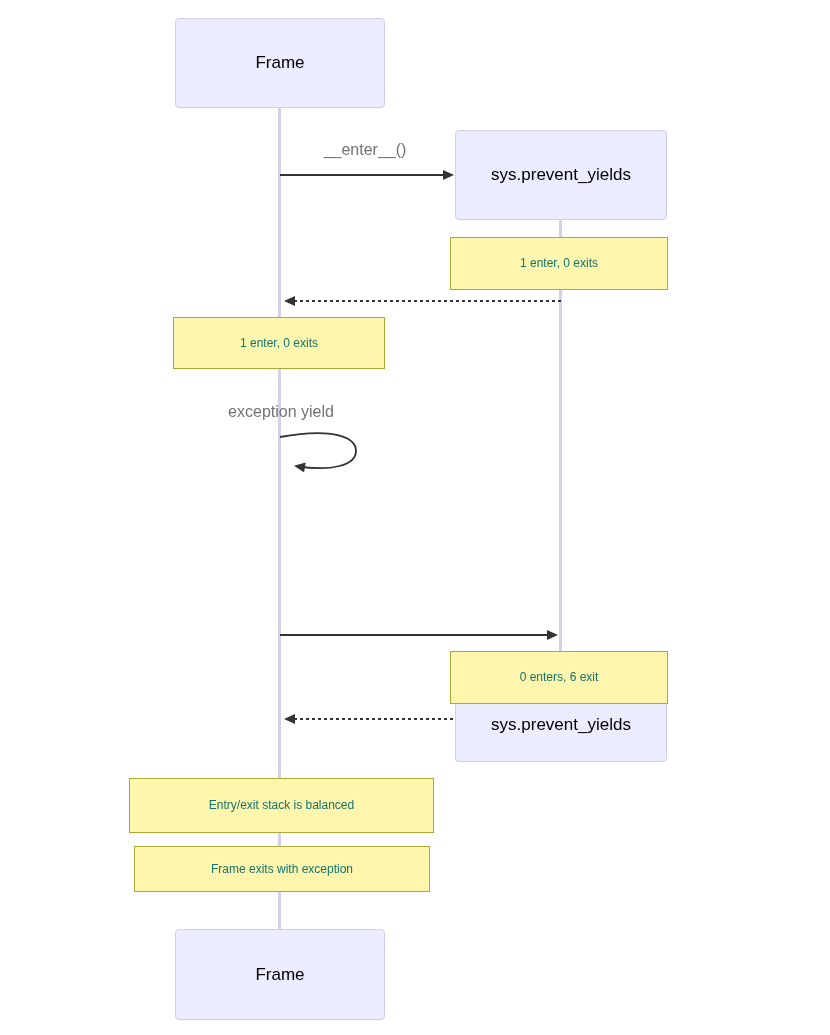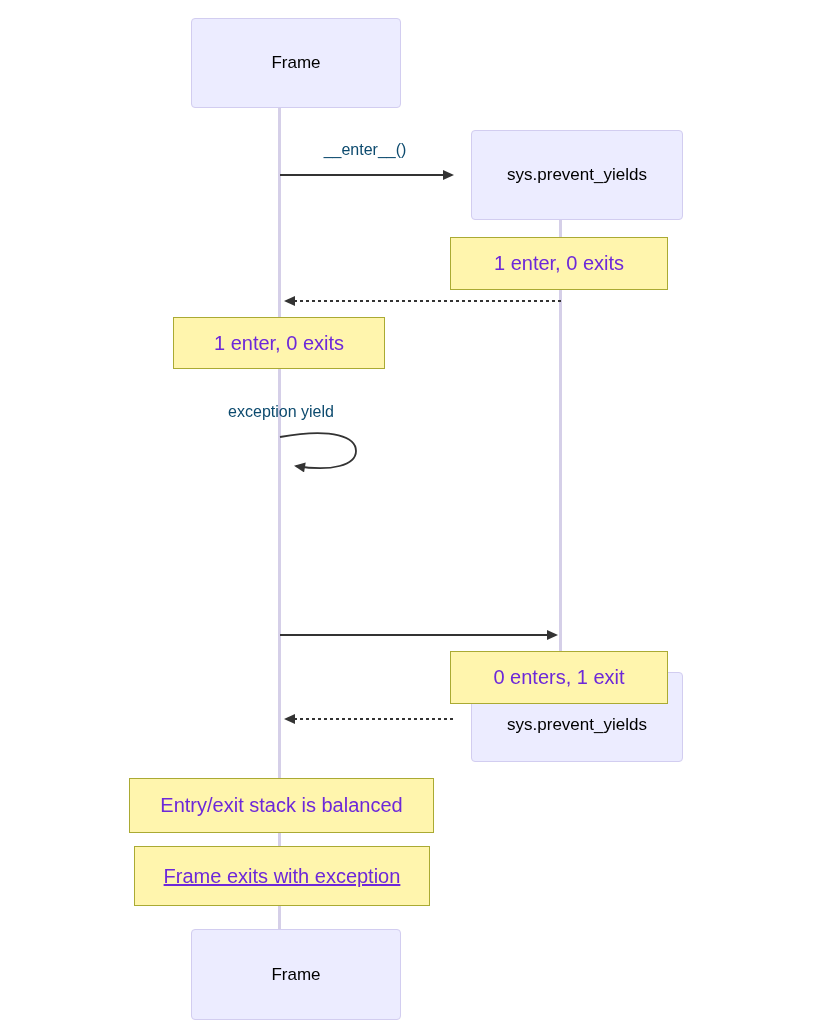--- a/index.html
+++ b/index.html
@@ -23,41 +23,40 @@
     background: var(--actor-fill, #ECECFF);
     border: 1px solid var(--actor-border, #d2cdf0);
     border-radius: 4px;
     display: flex;
     align-items: center;
     justify-content: center;
     font-size: 17px;
     color: #000000;
     z-index: 2;
     box-sizing: border-box;
-    margin-left: 16px;
   }
   .note {
     position: absolute;
     background: var(--note-fill, #fff5ad);
     border: 1px solid var(--note-border, #aaaa33);
     display: flex;
     align-items: center;
     justify-content: center;
     text-align: center;
-    font-size: 20px;
+    font-size: 12px;
     line-height: 25px;
-    color: #6d28d9;
+    color: #0f766e;
     white-space: pre-line;
     z-index: 3;
     box-sizing: border-box;
   }
   .msg-label {
     position: absolute;
     font-size: 16px;
-    color: #0c4a6e;
+    color: #737373;
     text-align: center;
     z-index: 5;
   }
   .arrows {
     position: absolute;
     left: 0; top: 0;
     width: 830px; height: 1035px;
     z-index: 4;
     pointer-events: none;
   }
@@ -84,25 +83,25 @@
 
   <div class="actor" style="left:175px; top:929px; width:210px; height:91px;">
     <span>Frame</span>
   </div>
 
   <div class="note" style="left:450px; top:237px; width:218px; height:53px;">1 enter, 0 exits</div>
 
   <div class="note" style="left:173px; top:317px; width:212px; height:52px;">1 enter, 0 exits</div>
 
 
-  <div class="note" style="left:450px; top:651px; width:218px; height:53px;">0 enters, 1 exit</div>
+  <div class="note" style="left:450px; top:651px; width:218px; height:53px;">0 enters, 6 exit</div>
 
   <div class="note" style="left:129px; top:778px; width:305px; height:55px;">Entry/exit stack is balanced</div>
 
-  <div class="note" style="left:134px; top:846px; width:296px; height:60px;text-decoration:underline;">Frame exits with exception</div>
+  <div class="note" style="left:134px; top:846px; width:296px; height:46px;">Frame exits with exception</div>
 
   <div class="msg-label" style="left:290px; top:141px; width:150px;">__enter__()</div>
 
   <div class="msg-label" style="left:181px; top:403px; width:200px;">exception yield</div>
 
 
   <svg class="arrows" viewBox="0 0 830 1035" xmlns="http://www.w3.org/2000/svg">
     <defs>
       <marker id="arrowhead" viewBox="0 0 12 12" refX="9" refY="5" markerWidth="14" markerHeight="12" orient="auto" markerUnits="userSpaceOnUse">
         <path d="M0,0 L11,5 L0,10 z" fill="#333333"></path>

